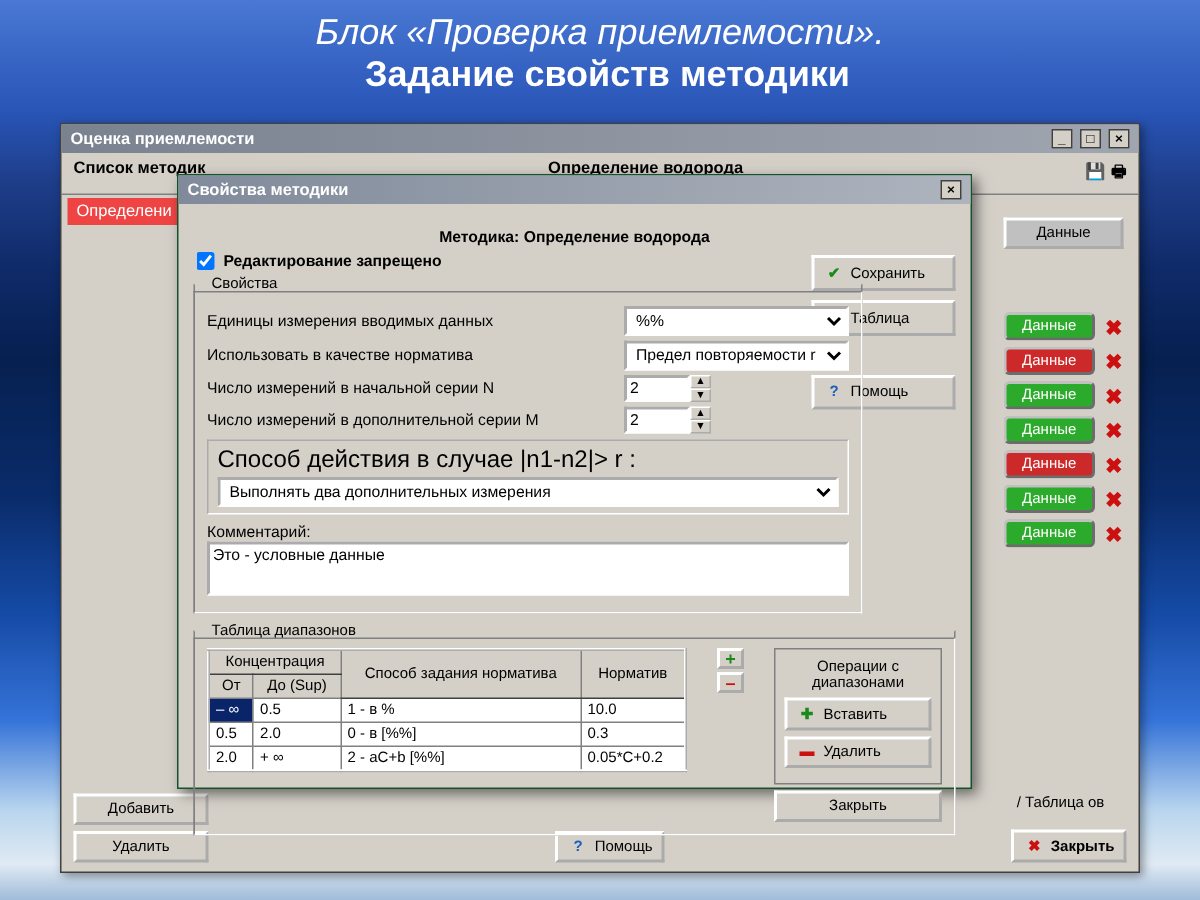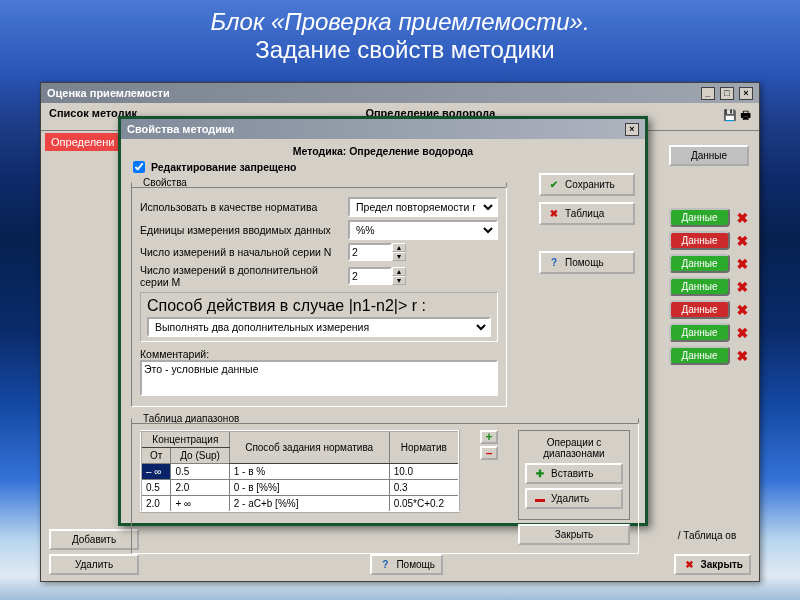--- a/index.html
+++ b/index.html
@@ -6,21 +6,21 @@
   body {
     width: 800px; height: 600px; overflow: hidden;
     background: linear-gradient(to bottom,
       #4a78d4 0%, #2956b8 12%, #1e3e8a 20%, #0f2a68 30%,
       #062050 40%, #0a2b6a 55%, #154aa5 68%, #3573d8 80%,
       #b8d5ee 90%, #e0eaf4 96%, #a0bcd8 100%);
     position: relative;
   }
   .slide-title { text-align: center; padding-top: 8px; color: #fff; font-size: 24px; }
   .slide-title .line1 { font-style: italic; }
-  .slide-title .line2 { font-weight: normal; padding-left: 10px; }
+  .slide-title .line2 { font-weight: bold; padding-left: 10px; }
 
   
   .win-back {
     position: absolute; left: 40px; top: 82px; width: 720px; height: 500px;
     background: #d4d0c8; border: 1px solid #404040;
     box-shadow: 2px 2px 6px rgba(0,0,0,0.4);
     font-size: 11px;
   }
   .titlebar {
     background: linear-gradient(to right, #7a8290, #a0a6b0);
@@ -61,26 +61,26 @@
   .back-bottom {
     position: absolute; left: 8px; right: 8px; bottom: 6px; display: flex; justify-content: space-between; align-items: flex-end;
   }
   .btn-stack { display: flex; flex-direction: column; gap: 4px; }
   .btn-stack .btn-3d { width: 90px; justify-content: center; }
   .close-btn { font-weight: bold; }
 
   
   .dlg {
     position: absolute; left: 118px; top: 116px; width: 530px; height: 410px;
-    background: #d4d0c8; border: 3px solid #14532d;
+    background: #d4d0c8; border: 1px solid #14532d;
     box-shadow: 3px 3px 8px rgba(0,0,0,0.5);
     font-size: 10.5px;
   }
   .dlg .titlebar { background: linear-gradient(to right,#808a9a,#aeb4be); }
-  .dlg-body { padding: 6px 10px 8px 10px; position: relative; height: calc(100% - 20px); }
+  .dlg-body { padding: 16px 10px 8px 10px; position: relative; height: calc(100% - 20px); }
   .sub-title { text-align: center; font-weight: bold; margin-bottom: 4px; }
   .chk-row { display: flex; align-items: flex-start; gap: 6px; font-weight: bold; margin: 2px 0 4px 2px; }
   .chk-row input { width: 12px; height: 12px; }
 
   fieldset {
     border: 1px solid #808080; border-top-color: #fff0; padding: 6px 8px 8px 8px; margin-bottom: 6px;
     position: relative;
   }
   fieldset legend { font-size: 10px; color: #000; padding: 0 3px; background: #d4d0c8; }
   
@@ -249,30 +249,30 @@
         <span class="ico ico-x">✖</span>
         <span>Таблица</span>
       </div>
       <div style="height:14px"></div>
       <div class="btn-3d">
         <span class="ico ico-q">?</span>
         <span>Помощь</span>
       </div>
     </div>
 
-    <fieldset style="width:376px">
+    <fieldset style="width:446px">
       <legend>Свойства</legend>
 
+      <div class="prop-row">
+        <label>Единицы измерения вводимых данных</label>
+        <div class="ctrl"><select><option>%%</option></select></div>
+      </div>
       <div class="prop-row">
         <label>Использовать в качестве норматива</label>
         <div class="ctrl"><select><option>Предел повторяемости r</option></select></div>
-      </div>
-      <div class="prop-row">
-        <label>Единицы измерения вводимых данных</label>
-        <div class="ctrl"><select><option>%%</option></select></div>
       </div>
       <div class="prop-row">
         <label>Число измерений в начальной серии N</label>
         <div class="ctrl">
             <div class="spin-wrap">
           <input type="text" value="2" style="">
           <div class="spin-btns">
                 <button>▲</button>
                 <button>▼</button>
               </div>

